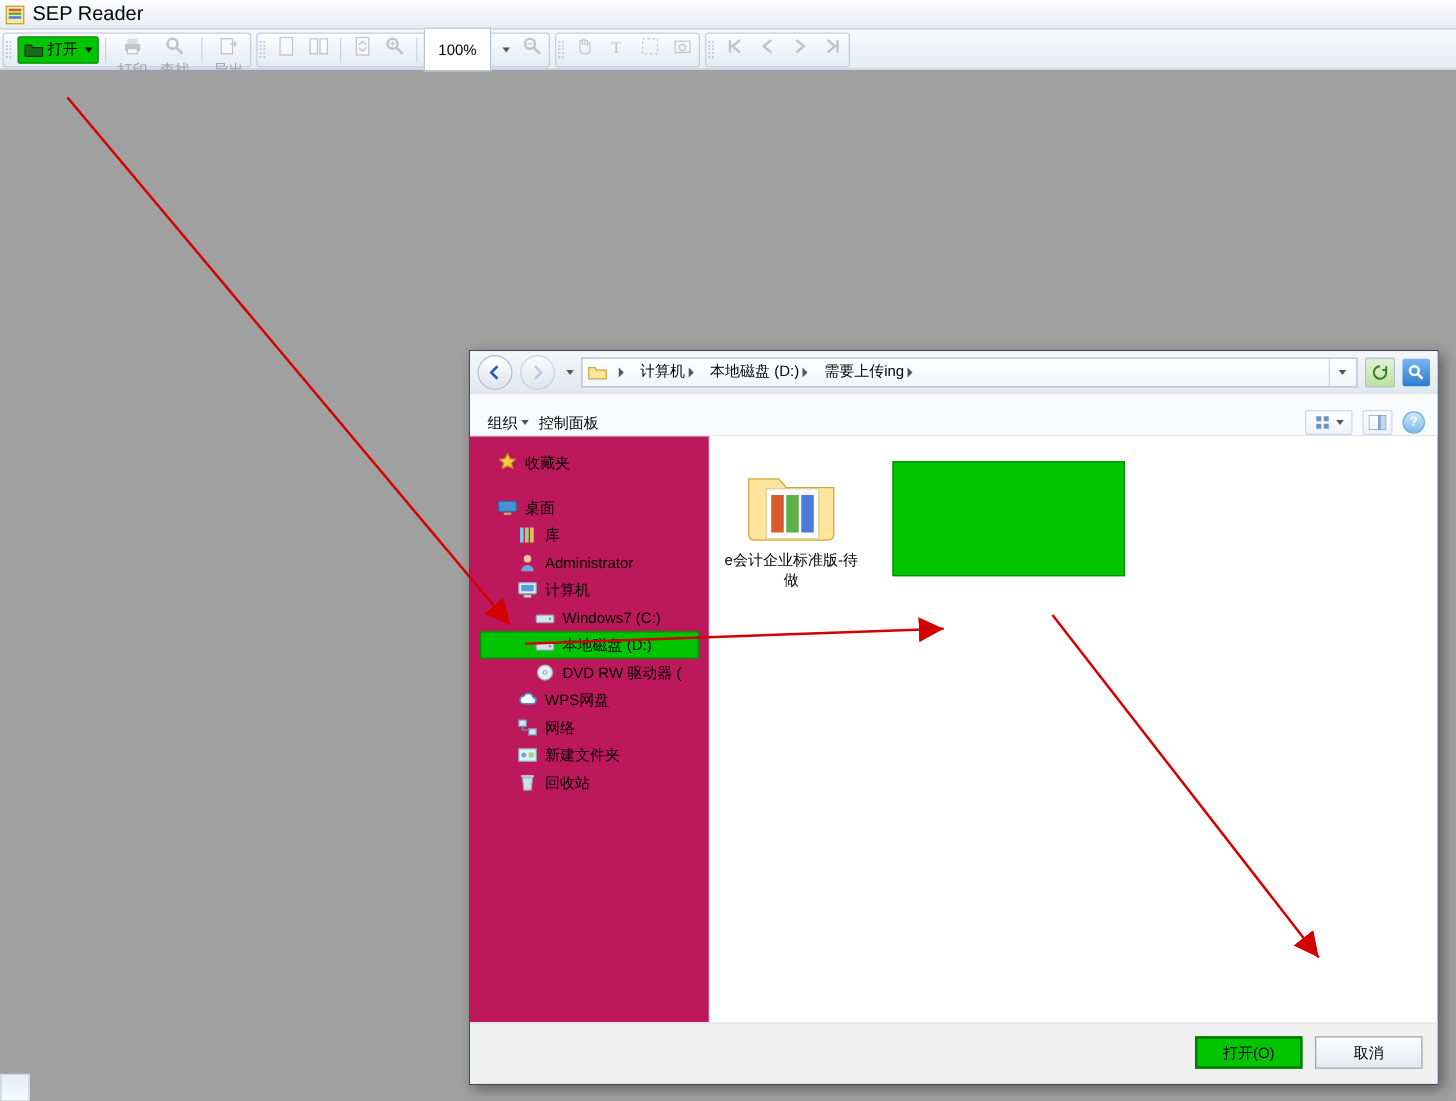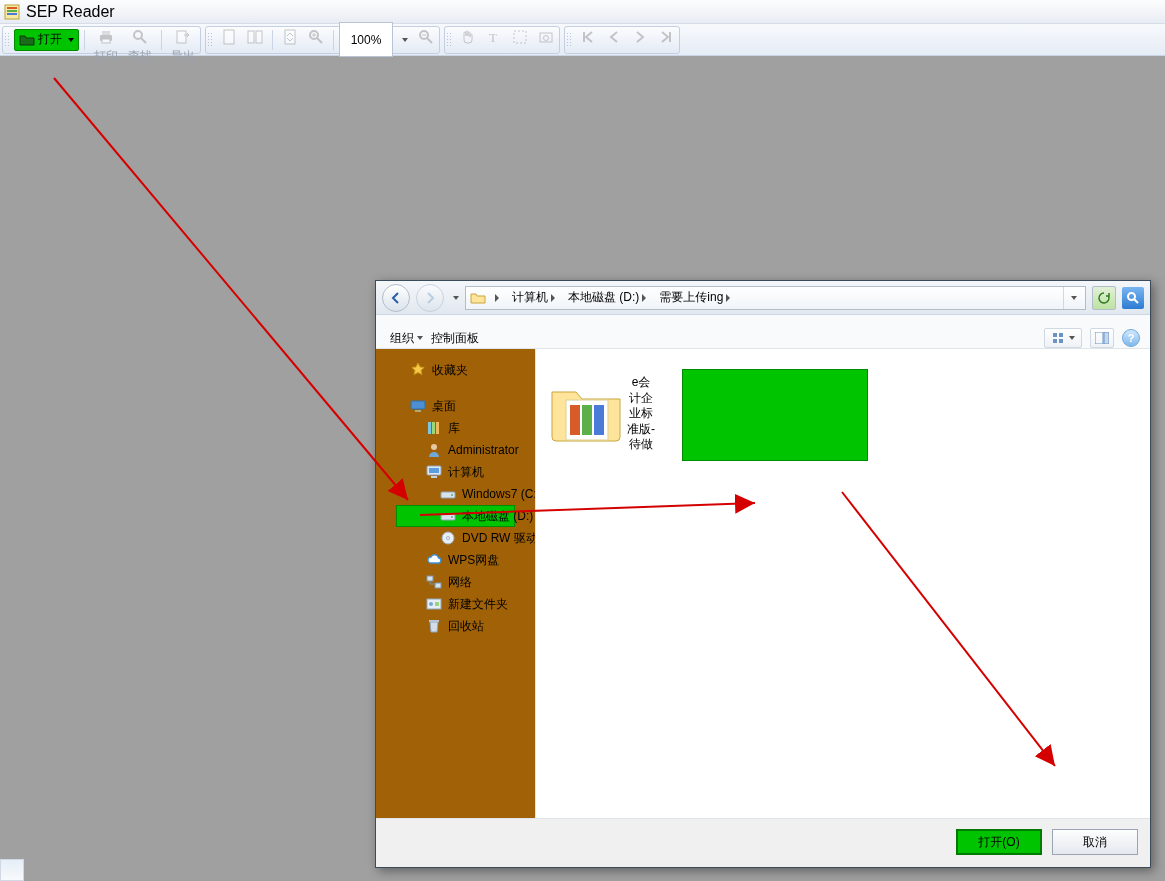--- a/index.html
+++ b/index.html
@@ -49,29 +49,29 @@
   .search-box { width:200px; height:24px; border:1px solid #b3bdca; background:#fff; display:flex; align-items:center; padding:0 4px; }
   .search-box input { flex:1; border:none; outline:none; font-size:12px; color:#888; background:transparent; }
   .search-ico { width:22px; height:22px; background:linear-gradient(#79b6f0,#2d7bd2); border-radius:2px; display:flex; align-items:center; justify-content:center; }
 
   .dlg-tools { height:34px; display:flex; align-items:flex-end; padding:0 10px; gap:0; border-bottom:1px solid #e0e5ea; background:#f9fafb; }
   .tools-right { margin-left:auto; display:flex; align-items:center; gap:8px; }
   .view-toggle { width:38px; height:20px; border:1px solid #cfd8e3; border-radius:2px; display:flex; align-items:center; justify-content:center; gap:2px; background:linear-gradient(#fff,#eef2f7); }
   .help-circ { width:18px;height:18px; border-radius:50%; background:linear-gradient(#cfe8ff,#7fb9ea); display:flex; align-items:center; justify-content:center; color:#fff; font-weight:bold; font-size:11px; border:1px solid #6fa9da; }
 
   .dlg-body { flex:1; display:flex; overflow:hidden; }
-  .tree-pane { width:160px; border-right:1px solid #e0e5ea; background:#a16207; padding:10px 20px; overflow:hidden; }
+  .tree-pane { width:192px; border-right:1px solid #e0e5ea; background:#be185d; padding:10px 8px; overflow:hidden; }
   .tree-group { margin-bottom:14px; }
   .tree-item { display:flex; align-items:center; height:22px; padding:0 4px 0 14px; gap:6px; cursor:default; white-space:nowrap; }
   .tree-item.child { padding-left:30px; }
   .tree-item.sel { background:#00c400; border:1px solid #008c00; color:#000; padding-left:29px; }
   .tree-item .ico { width:16px;height:16px; display:inline-flex; align-items:center; justify-content:center; }
 
   .file-pane { flex:1; background:#fff; padding:20px 10px; display:flex; align-items:flex-start; gap:26px; flex-wrap:wrap; }
-  .file-item { width:110px; display:flex; flex-direction:row; align-items:center; cursor:default; }
+  .file-item { width:110px; display:flex; flex-direction:column; align-items:center; cursor:default; }
   .folder-thumb { width:80px; height:66px; position:relative; }
   .file-label { margin-top:6px; text-align:center; line-height:1.3; }
   .green-box { width:186px; height:92px; background:#00c400; border:1px solid #008c00; }
 
   .dlg-footer { padding:10px 12px 12px 12px; background:#f0f0f0; display:flex; flex-direction:column; gap:12px; border-top:1px solid #dfe4ea; }
   .foot-row { display:flex; align-items:center; gap:8px; }
   .foot-row .lbl { width:190px; text-align:right; }
   .fname-input { flex:1; height:22px; border:1px solid #abb5c4; background:#fff; padding:0 4px; display:flex; align-items:center; }
   .fname-input .dd { width:16px; height:18px; border-left:1px solid #cfd8e3; display:flex; align-items:center; justify-content:center; margin-left:auto; }
   .filter-combo { width:198px; height:22px; border:1px solid #abb5c4; background:#fff; display:flex; align-items:center; padding:0 4px; }

